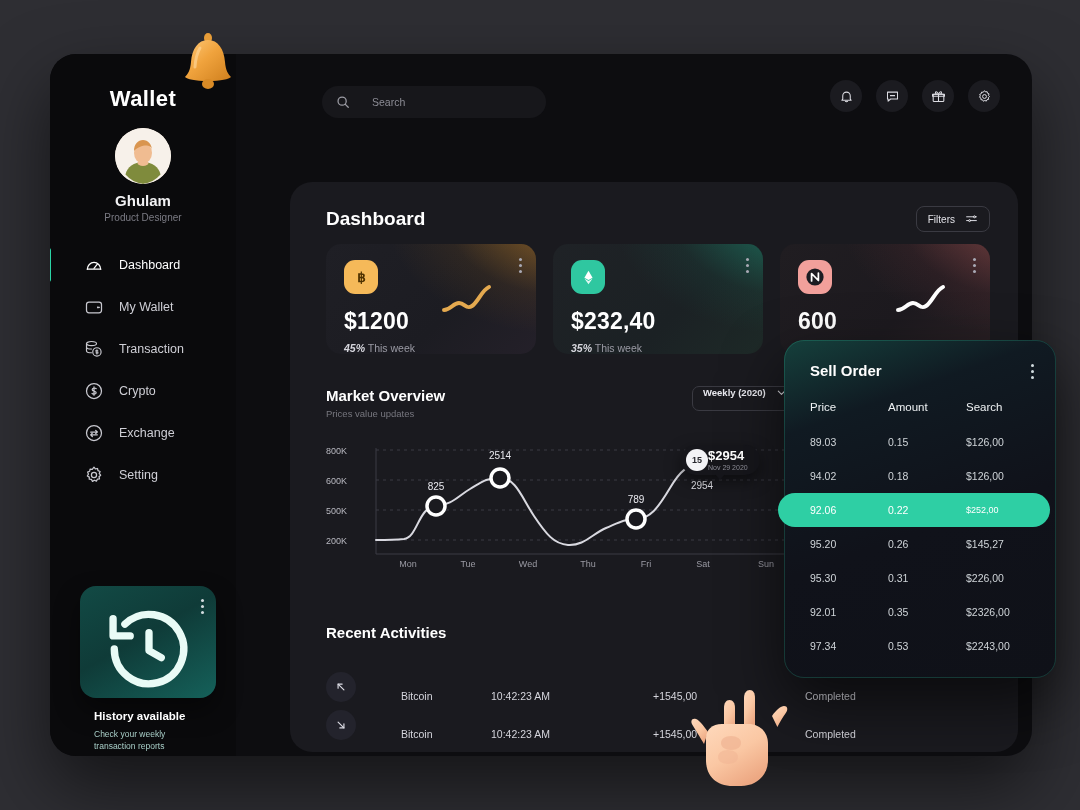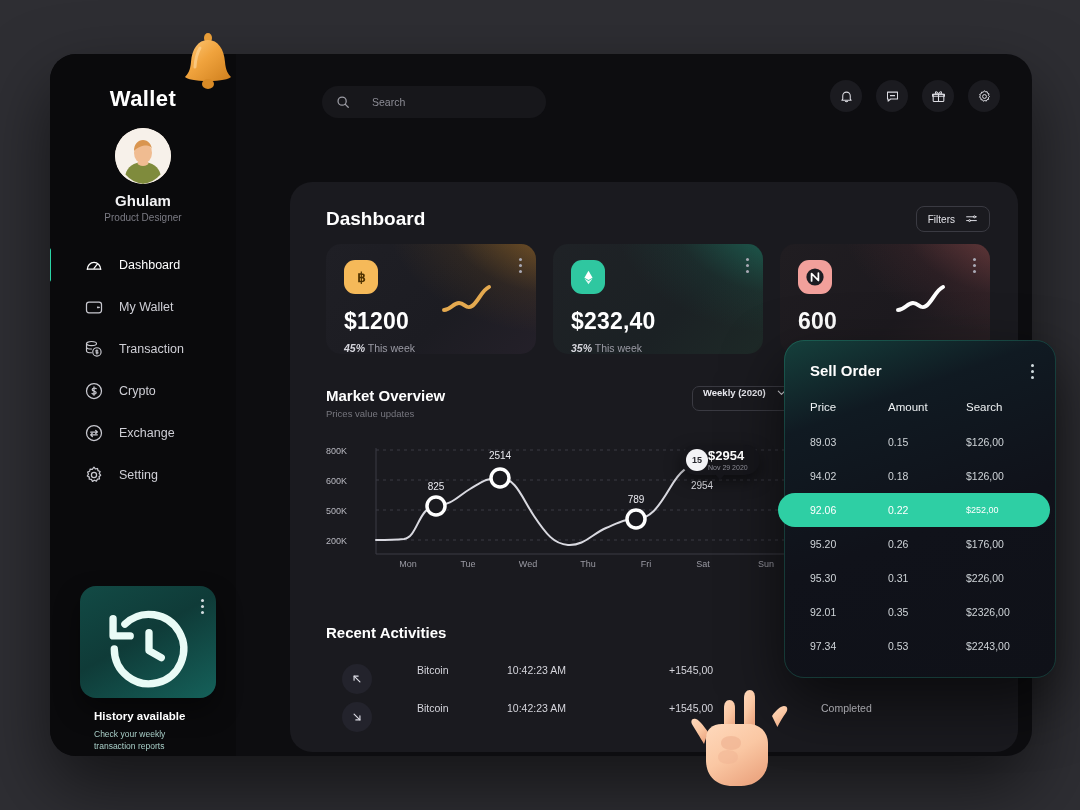--- a/index.html
+++ b/index.html
@@ -150,22 +150,22 @@
                    display:flex; align-items:center; justify-content:center; }
   .tooltip .tt-v { color:#fff; font-size:13px; font-weight:700; line-height:1; }
   .tooltip .tt-d { color:#8e8e98; font-size:7px; margin-top:2px; }
   .tooltip .tt-tail { position:absolute; left:50%; bottom:-5px; margin-left:-5px;
                       width:0; height:0; border-left:5px solid transparent;
                       border-right:5px solid transparent; border-top:6px solid #16161b; }
 
   
   .ra-title { position:absolute; left:36px; top:442px; color:#fff;
               font-size:15px; font-weight:700; }
-  .ra-row { position:absolute; left:52px; width:660px; height:38px;
-            display:flex; align-items:flex-start; }
+  .ra-row { position:absolute; left:36px; width:660px; height:38px;
+            display:flex; align-items:flex-end; }
   .ra-row .ra-ic { width:30px; height:30px; border-radius:50%; background:#23232c;
                    display:flex; align-items:center; justify-content:center;
                    color:#dcdce4; flex:none; }
   .ra-row .ra-ic svg { display:block; width:14px; height:14px; }
   .ra-row .c1 { width:135px; padding-left:45px; }
   .ra-row .c2 { width:162px; }
   .ra-row .c3 { width:152px; }
   .ra-row .c4 { width:120px; }
   .ra-row span { color:#d5d5dc; font-size:10.5px; }
 
@@ -555,21 +555,21 @@
         <div class="so-row hl">
           <div class="cw1">92.06</div>
           <div class="cw2">0.22</div>
           <div class="cw3">$252,00</div>
         </div>
       </div>
 
       <div class="so-row">
         <div class="cw1">95.20</div>
         <div class="cw2">0.26</div>
-        <div class="cw3">$176,00</div>
+        <div class="cw3">$145,27</div>
       </div>
       <div class="so-row">
         <div class="cw1">95.30</div>
         <div class="cw2">0.31</div>
         <div class="cw3">$226,00</div>
       </div>
       <div class="so-row">
         <div class="cw1">92.01</div>
         <div class="cw2">0.35</div>
         <div class="cw3">$2326,00</div>

